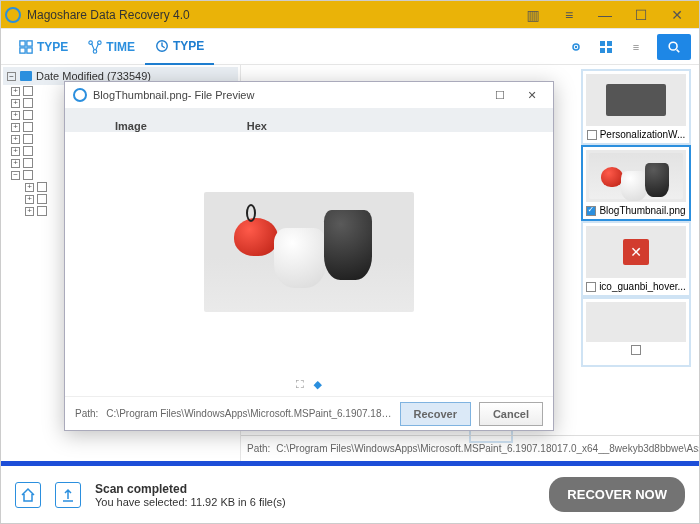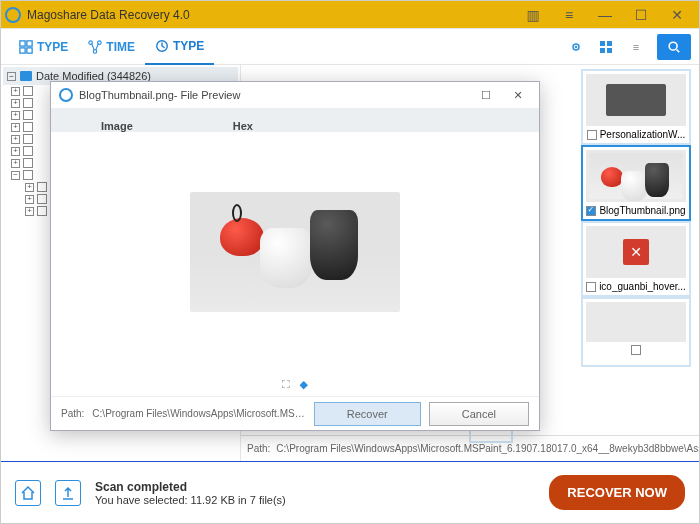--- a/index.html
+++ b/index.html
@@ -29,41 +29,41 @@
 .thumb.faded{border-color:#cfe3f4;}
 .thumb .imgbox{width:100%;height:52px;background:#e9e9e9;display:flex;align-items:center;justify-content:center;position:relative;}
 .thumb .lbl{display:flex;align-items:center;gap:3px;white-space:nowrap;overflow:hidden;text-overflow:ellipsis;max-width:100%;}
 .thumb .lbl .cb{width:10px;height:10px;border:1px solid #888;flex-shrink:0;}
 .thumb .lbl .cb.checked{background:#2b8fde;position:relative;}
 .thumb .lbl .cb.checked:after{content:"✓";color:#fff;font-size:8px;position:absolute;top:-2px;left:0;}
 .kettles{width:94%;height:90%;background:linear-gradient(#e3e3e3,#efefef);border-radius:2px;position:relative;}
 .redx{width:26px;height:26px;background:#d23c2e;color:#fff;display:flex;align-items:center;justify-content:center;font-size:14px;border-radius:2px;}
 .gridcol2{position:absolute;right:126px;top:300px;width:104px;}
 .bottompath{position:absolute;bottom:0;left:0;right:0;height:26px;border-top:1px solid #ddd;display:flex;align-items:center;padding:0 6px;font-size:10px;color:#666;gap:6px;overflow:hidden;white-space:nowrap;}
-.footer{height:62px;background:#fff;border-top:1px solid #1d4ed8;display:flex;align-items:center;padding:0 14px;gap:14px;}
+.footer{height:62px;background:#fff;border-top:5px solid #1d4ed8;display:flex;align-items:center;padding:0 14px;gap:14px;}
 .footer .iconbtn{width:26px;height:26px;border:1.5px solid #2b8fde;border-radius:3px;display:flex;align-items:center;justify-content:center;color:#2b8fde;}
 .footer .info{flex:1;font-size:11px;color:#333;}
 .footer .info .t1{font-weight:600;font-size:12px;}
-.recovernow{background:#c2410c;color:#fff;font-weight:600;font-size:13px;padding:10px 18px;border-radius:15px;}
-.preview{position:absolute;top:80px;left:49px;width:490px;height:350px;background:#fff;border:1px solid #aab;box-shadow:0 4px 20px rgba(0,0,0,.25);display:flex;flex-direction:column;z-index:10;}
+.recovernow{background:#737373;color:#fff;font-weight:600;font-size:13px;padding:10px 18px;border-radius:15px;}
+.preview{position:absolute;top:80px;left:63px;width:490px;height:350px;background:#fff;border:1px solid #aab;box-shadow:0 4px 20px rgba(0,0,0,.25);display:flex;flex-direction:column;z-index:10;}
 .preview .pvtitle{height:26px;display:flex;align-items:center;padding:0 8px;gap:6px;font-size:11px;color:#444;}
 .preview .pvtitle .spacer{flex:1;}
 .preview .pvtitle .wbtn{width:26px;height:22px;display:flex;align-items:center;justify-content:center;color:#555;}
 .preview .pvtabs{height:24px;background:#eceff2;display:flex;align-items:center;font-size:11px;font-weight:600;color:#444;}
 .preview .pvtabs .pt{padding:0 50px;margin-top:11px;}
 .preview .pvbody{flex:1;display:flex;align-items:center;justify-content:center;}
 .preview .bigimg{width:210px;height:120px;background:linear-gradient(#e3e3e3 55%,#eaeaea);border-radius:2px;position:relative;}
 .kettle{position:absolute;border-radius:50% 50% 45% 45%;}
 .k-red{width:44px;height:38px;background:radial-gradient(circle at 35% 30%,#ff5a4a,#b81e12);left:30px;top:26px;}
 .k-white{width:52px;height:60px;background:radial-gradient(circle at 35% 25%,#fff,#d8d8d8);left:70px;top:36px;border-radius:24% 24% 40% 40%;}
 .k-black{width:48px;height:70px;background:radial-gradient(circle at 35% 20%,#5a5a5a,#1a1a1a);left:120px;top:18px;border-radius:16% 16% 34% 34%;}
 .preview .pvtools{height:24px;display:flex;align-items:center;justify-content:center;gap:10px;color:#888;}
 .preview .pvfoot{height:34px;display:flex;align-items:center;padding:0 10px;gap:8px;border-top:1px solid #eee;font-size:10px;color:#666;}
 .preview .pvfoot .path{flex:1;white-space:nowrap;overflow:hidden;text-overflow:ellipsis;}
-.preview .btn{padding:5px 32px;border:1px solid #aaa;background:linear-gradient(#fff,#eee);font-size:11px;}
+.preview .btn{padding:5px 13px;border:1px solid #aaa;background:linear-gradient(#fff,#eee);font-size:11px;font-weight:bold;}
 .preview .btn.primary{border:1px solid #7fb3e0;background:#dbe9f7;}
 svg{display:block;}
 </style>
 </head>
 <body>
 
 <div class="titlebar">
   <div class="appicon"></div>
   <div class="title">Magoshare Data Recovery 4.0</div>
   <div class="winbtn">▥</div>
@@ -121,21 +121,21 @@
         <path d="M11 11l3 3" stroke="#fff" stroke-width="1.8"></path>
       </svg>
     </div>
 </div>
 
 <div class="mainarea">
   <div class="tree">
     <div class="treehdr">
       <div class="exp" style="width:9px;height:9px;border:1px solid #888;display:flex;align-items:center;justify-content:center;font-size:8px;">−</div>
       <div class="foldericon"></div>
-      <span>Date Modified (344826)</span>
+      <span>Date Modified (733549)</span>
     </div>
     <div class="treeitem">
         <span class="exp">+</span>
         <span class="cb"></span>
       </div>
     <div class="treeitem">
         <span class="exp">+</span>
         <span class="cb"></span>
       </div>
     <div class="treeitem">
@@ -236,21 +236,21 @@
         <path d="M2 8l6-6 6 6M4 7v7h8V7" fill="none" stroke="#2b8fde" stroke-width="1.5"></path>
       </svg>
     </div>
   <div class="iconbtn">
       <svg width="16" height="16" viewBox="0 0 16 16">
         <path d="M8 12V3M5 6l3-3 3 3M3 14h10" fill="none" stroke="#2b8fde" stroke-width="1.5"></path>
       </svg>
     </div>
   <div class="info">
     <div class="t1">Scan completed</div>
-    <div>You have selected: 11.92 KB in 7 file(s)</div>
+    <div>You have selected: 11.92 KB in 6 file(s)</div>
   </div>
   <div class="recovernow">RECOVER NOW</div>
 </div>
 
 <div class="preview">
   <div class="pvtitle">
     <div style="width:14px;height:14px;border:2px solid #2b8fde;border-radius:50%;"></div>
     <span>BlogThumbnail.png- File Preview</span>
     <div class="spacer"></div>
     <div class="wbtn">☐</div>

